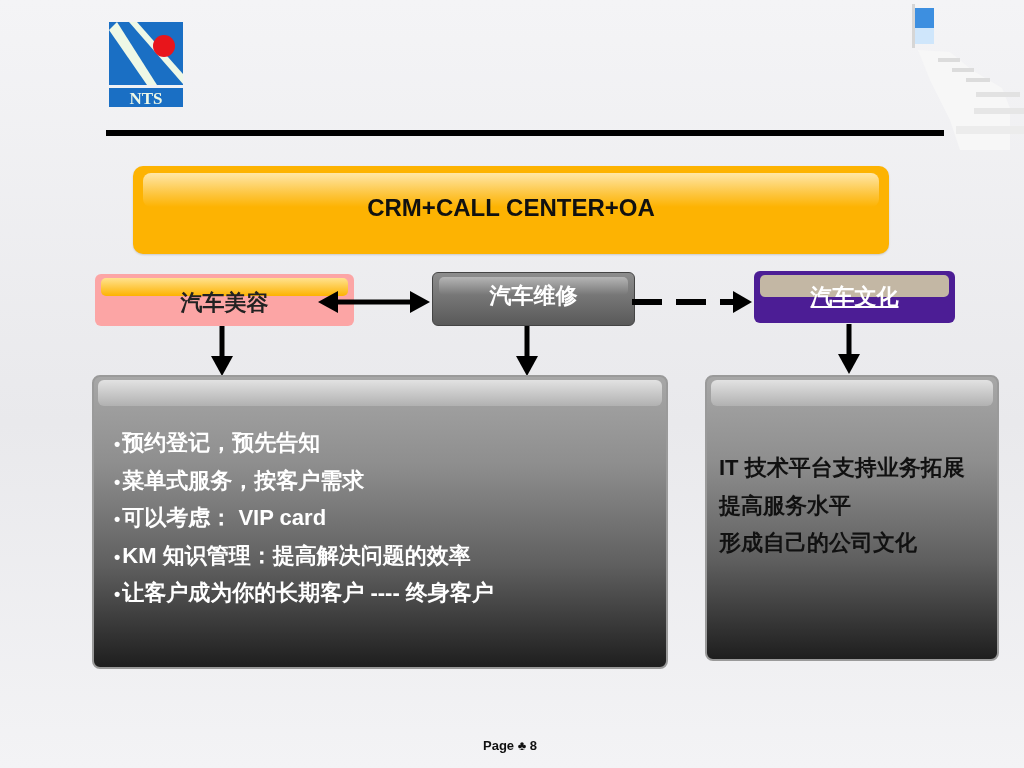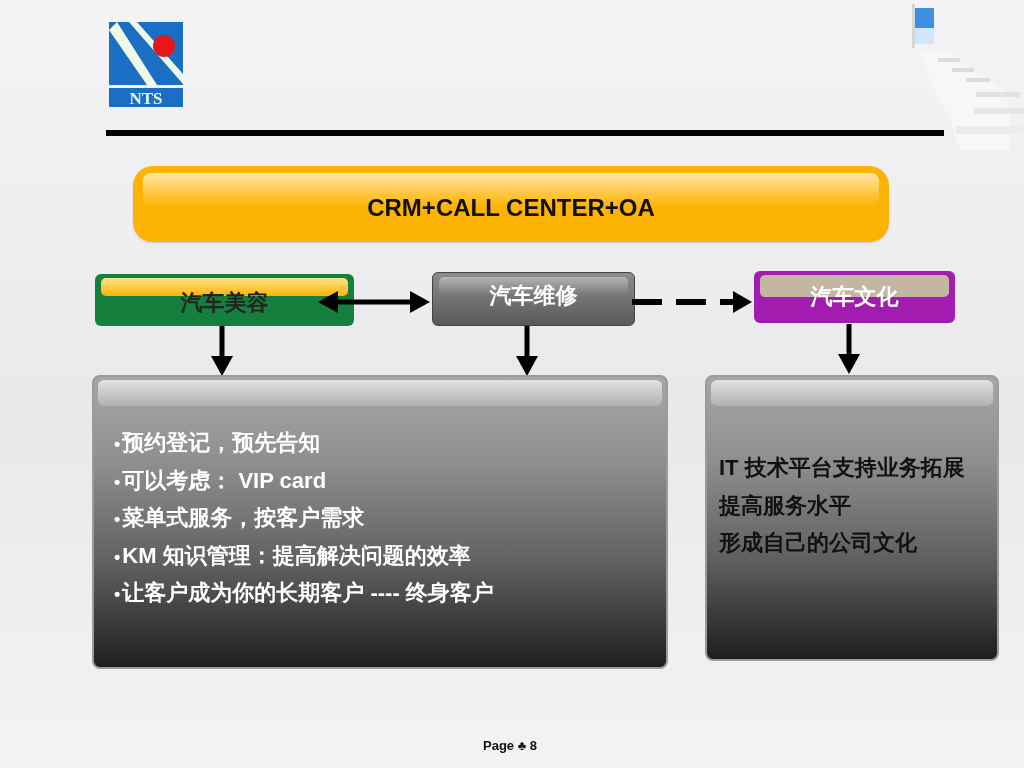--- a/index.html
+++ b/index.html
@@ -10,46 +10,46 @@
   }
   .abs { position:absolute; }
   
   .logo { left:109px; top:22px; width:74px; height:85px; }
   
   .stairs { left:890px; top:0; width:134px; height:160px; }
   .rule { left:106px; top:130px; width:838px; height:6px; background:#000; }
 
   
   .banner {
-    left:133px; top:166px; width:756px; height:76px; border-radius:20px;
+    left:133px; top:166px; width:756px; height:88px; border-radius:10px;
     background:#fdb302; box-shadow: 0 1px 2px rgba(0,0,0,.15);
   }
   .banner .gloss {
     position:absolute; left:10px; top:7px; right:10px; height:34px; border-radius:8px;
     background: linear-gradient(180deg, #ffe7a8 0%, #fdc641 60%, #fdb302 100%);
   }
   .banner .text {
     position:absolute; left:0; right:0; top:28px; text-align:center;
     font-weight:bold; font-size:24px; color:#111;
   }
 
   
   .node {
     height:52px; border-radius:6px; text-align:center; font-weight:bold;
     font-size:22px; line-height:52px;
   }
   .node .gloss { position:absolute; left:6px; right:6px; top:4px; height:18px; border-radius:5px; }
   .node .label { position:relative; }
-  .n1 { left:95px; top:274px; width:259px; background:#15803d; color:#222; }
+  .n1 { left:95px; top:274px; width:259px; background:#fca5a5; color:#222; }
   .n1 .gloss { background:linear-gradient(180deg,#ffe28f,#fdb302); }
   .n1 .label { top:3px; }
   .n2 { left:432px; top:272px; width:201px; background:linear-gradient(180deg,#8d8d8d,#595959); color:#fff; border:1px solid #444; }
   .n2 .gloss { background:linear-gradient(180deg,#b5b5b5,#777); }
   .n2 .label { top:-3px; }
-  .n3 { left:754px; top:271px; width:201px; background:#a21caf; color:#fff; }
+  .n3 { left:754px; top:271px; width:201px; background:#4c1d95; color:#fff;text-decoration:underline; }
   .n3 .gloss { background:#c3b7a4; height:22px; top:4px; }
   .n3 .label { top:0px; color:#fff; }
 
   
   .panel {
     border-radius:8px; border:2px solid #9a9a9a;
     background: linear-gradient(180deg, #a7a7a7 0%, #8e8e8e 30%, #5f5f5f 65%, #1e1e1e 100%);
   }
   .panel .gloss {
     position:absolute; left:4px; right:4px; top:3px; height:26px; border-radius:6px;
@@ -146,22 +146,22 @@
   <g>
     <line x1="849" y1="324" x2="849" y2="356" stroke="#000" stroke-width="5"></line>
     <polygon points="849,374 838,354 860,354" fill="#000"></polygon>
   </g>
 </svg>
 
 <div class="abs panel p1">
   <div class="gloss"></div>
   <ul>
     <li><span class="dot">•</span><span>预约登记，预先告知</span></li>
+    <li><span class="dot">•</span><span>菜单式服务，按客户需求</span></li>
     <li><span class="dot">•</span><span>可以考虑： VIP card</span></li>
-    <li><span class="dot">•</span><span>菜单式服务，按客户需求</span></li>
     <li><span class="dot">•</span><span>KM 知识管理：提高解决问题的效率</span></li>
     <li><span class="dot">•</span><span>让客户成为你的长期客户 ---- 终身客户</span></li>
   </ul>
 </div>
 
 <div class="abs panel p2">
   <div class="gloss"></div>
   <div class="lines">
     <div>IT 技术平台支持业务拓展</div>
     <div>提高服务水平</div>

